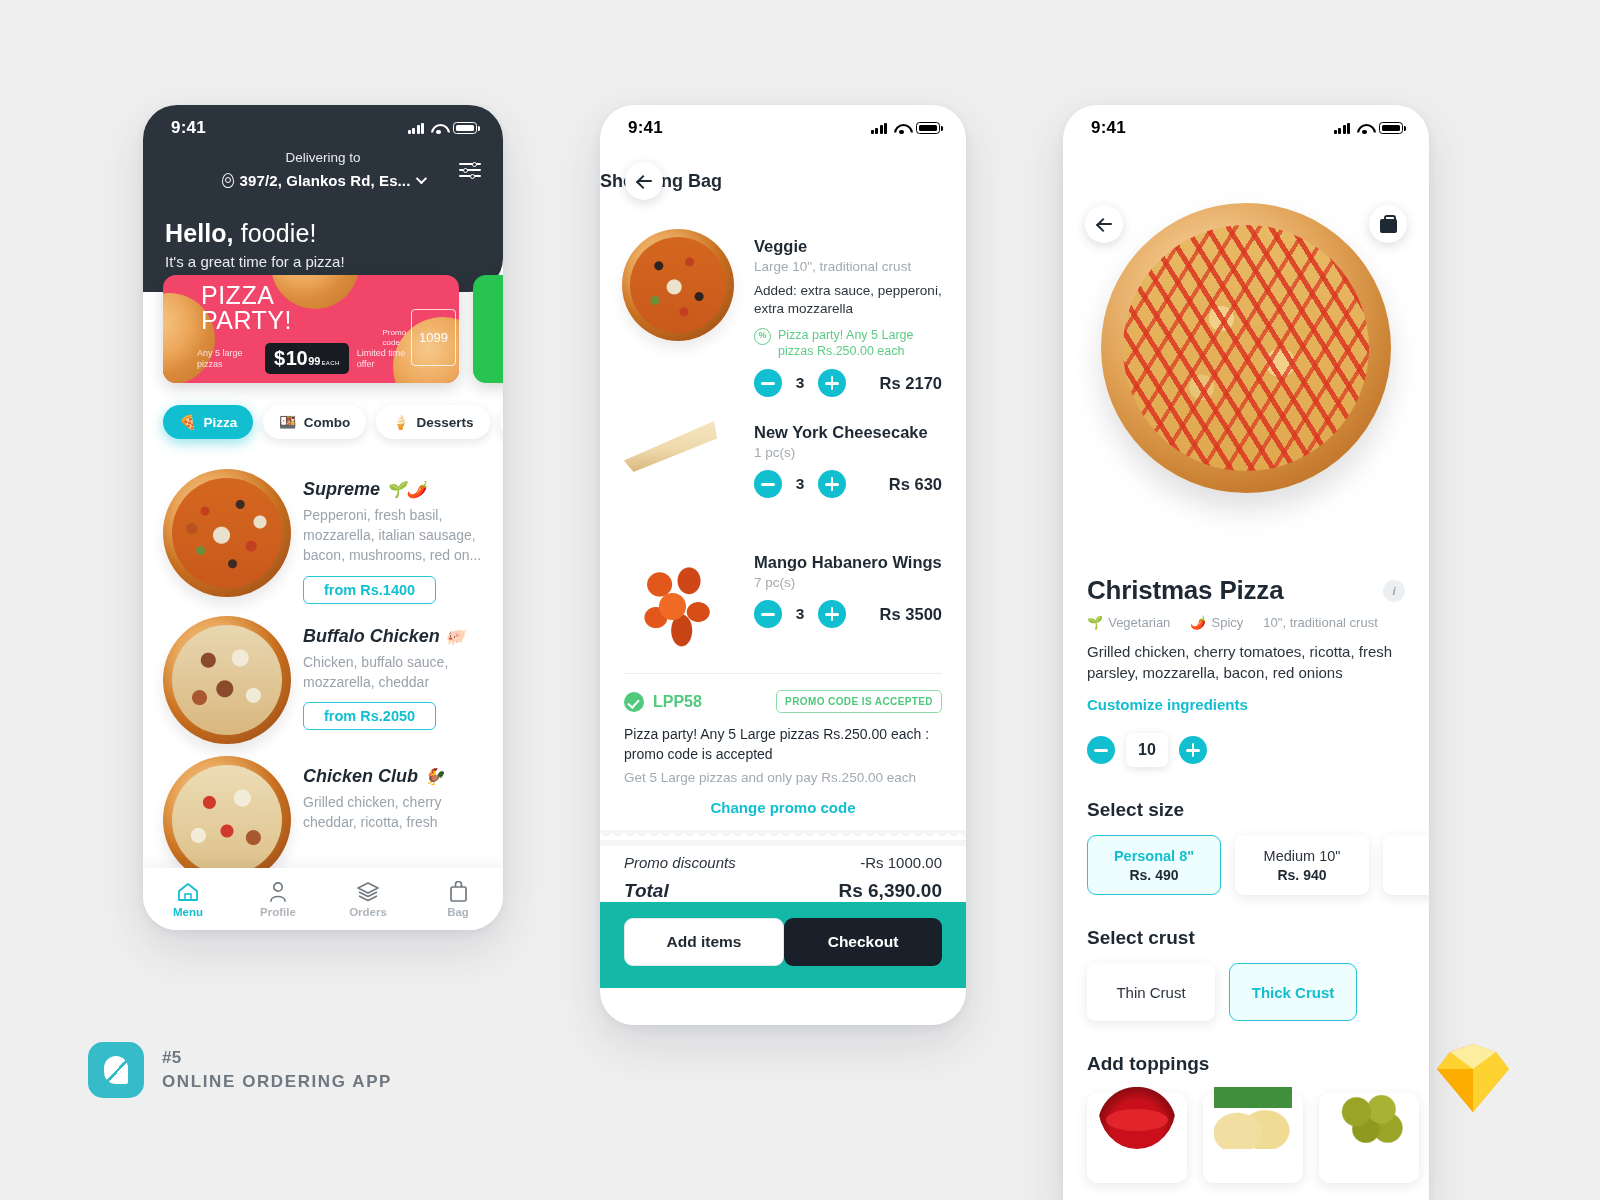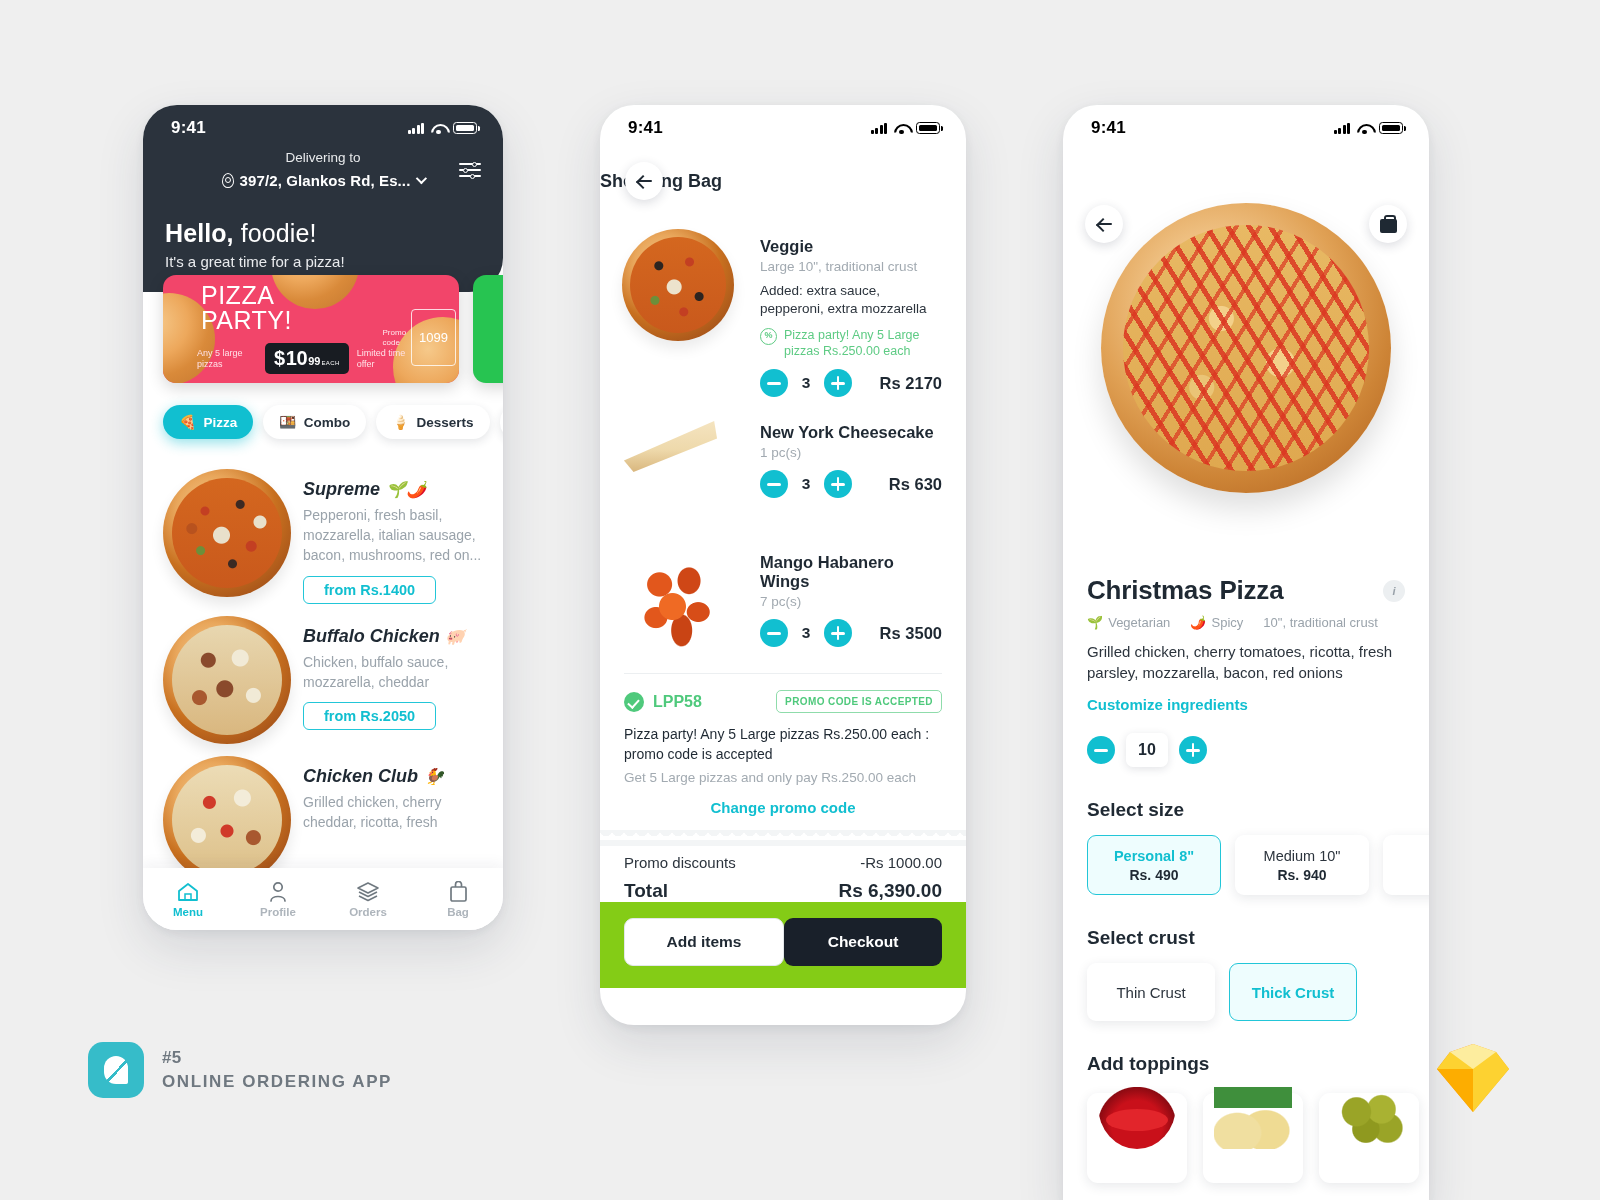--- a/index.html
+++ b/index.html
@@ -174,21 +174,21 @@
     width: 38px; height: 38px; border-radius: 50%; background: #fff;
     box-shadow: 0 3px 11px rgba(30,40,60,.16);
     display: flex; align-items: center; justify-content: center;
   }
   .p2-back { position: absolute; left: 25px; }
   .arrow-l { width: 15px; height: 15px; position: relative; }
   .arrow-l::before{content:"";position:absolute;left:1px;top:6.5px;width:14px;height:2px;background:#1f2933;border-radius:2px;}
   .arrow-l::after{content:"";position:absolute;left:1px;top:3px;width:8px;height:8px;border-left:2px solid #1f2933;border-bottom:2px solid #1f2933;transform:rotate(45deg);}
   .p2-title { font-size: 18px; font-weight: 800; color: #1f2933; }
 
-  .bag-item { display: flex; gap: 26px; padding: 18px 24px 0 22px; }
+  .bag-item { display: flex; gap: 20px; padding: 18px 24px 0 22px; }
   .bag-img { width: 112px; height: 112px; flex: none; border-radius: 50%; position: relative; overflow: hidden;
     background: radial-gradient(circle at 38% 33%, #f3cd93 0%, #e9a75c 30%, #c8701f 55%, #a9561a 78%, #8c4514 100%);
     box-shadow: 0 8px 14px rgba(0,0,0,.08);}
   .bag-img::after{content:""; position:absolute; inset:8px; border-radius:50%;
     background:
       radial-gradient(circle at 30% 30%, #2d2420 4px, transparent 5px),
       radial-gradient(circle at 62% 26%, #c33f22 4px, transparent 5px),
       radial-gradient(circle at 46% 52%, #ece3cc 7px, transparent 8px),
       radial-gradient(circle at 72% 62%, #2d2420 4px, transparent 5px),
       radial-gradient(circle at 26% 66%, #6c8f3a 4px, transparent 5px),
@@ -236,26 +236,26 @@
 
   .tear { position: relative; height: 16px; margin-top: 14px; }
   .tear::before{content:""; position:absolute; left:0; right:0; top:0; height:10px; background:#fff;
     -webkit-mask-image: radial-gradient(circle 6px at 6px 0, transparent 0 6px, #000 6.5px);
     mask-image: radial-gradient(circle 6px at 6px 0, transparent 0 6px, #000 6.5px);
     -webkit-mask-size: 12px 10px; mask-size: 12px 10px; mask-repeat: repeat-x;
     background: #fff;}
   .tear-wrap { background: #f3f5f6; }
   .totals { padding: 8px 24px 0; background: #fff; }
   .tot-row { display: flex; align-items: baseline; }
-  .tot-row .lbl { font-size: 15px; color: #2c343d; }
+  .tot-row .lbl { font-size: 15px; color: #2c343d; font-style: italic; }
   .tot-row .val { margin-left: auto; font-size: 15px; color: #2c343d; }
   .tot-row.grand { margin-top: 9px; }
   .tot-row.grand .lbl { font-size: 19px; font-weight: 800; color: #1f2933;}
   .tot-row.grand .val { font-size: 19px; font-weight: 800; color: #1f2933;}
-  .cta-row { display: flex; padding: 16px 24px 22px; background: #84cc16; }
+  .cta-row { display: flex; padding: 16px 24px 22px; background: #14b8a6; }
   .btn { flex: 1; height: 48px; border-radius: 9px; display:flex; align-items:center; justify-content:center;
     font-size: 15.5px; font-weight: 800; }
   .btn.ghost { border: 1.4px solid #e3e7ea; color: #1f2933; background: #fff; }
   .btn.dark { background: #19202a; color: #fff; }
 
   
   #phone3 { left: 1063px; top: 105px; width: 366px; height: 1100px; border-radius: 34px 34px 0 0;}
   .p3-hero { position: relative; height: 420px; }
   .p3-topbtns { position: absolute; left: 0; right: 0; top: 54px; display:flex; padding: 0 22px; z-index: 4;}
   .bagsq { width: 17px;height:18px; position: relative; }

